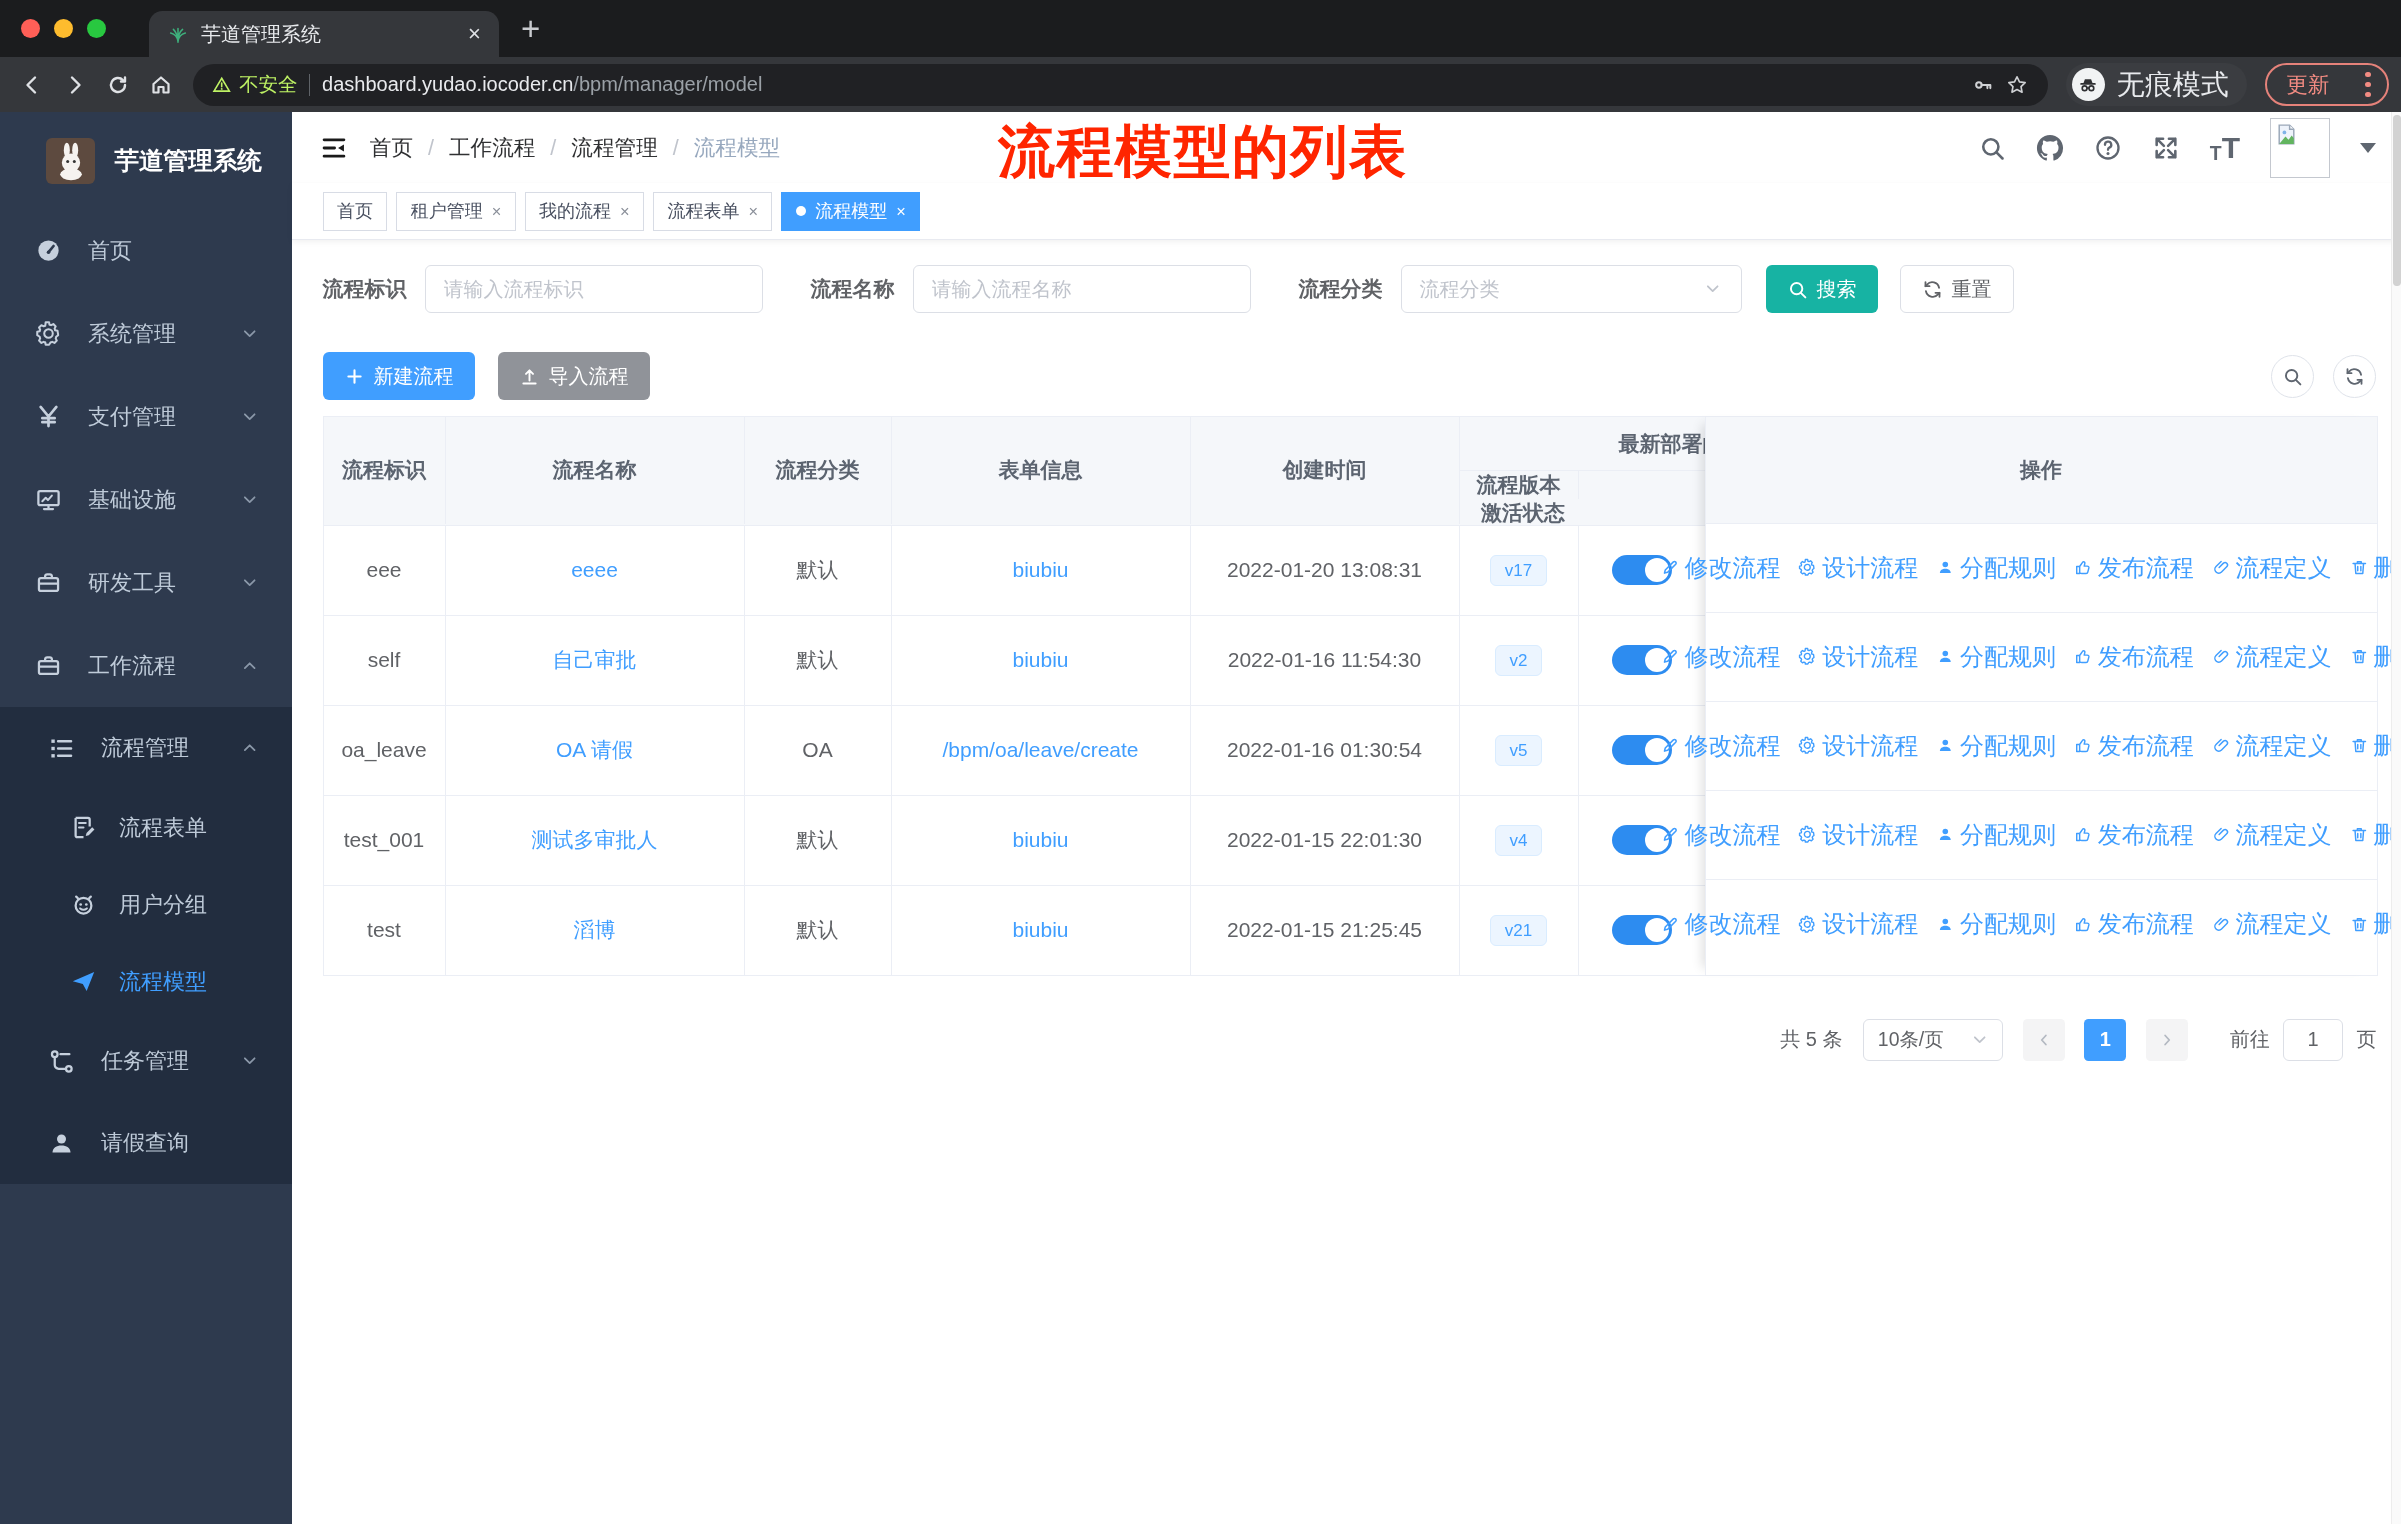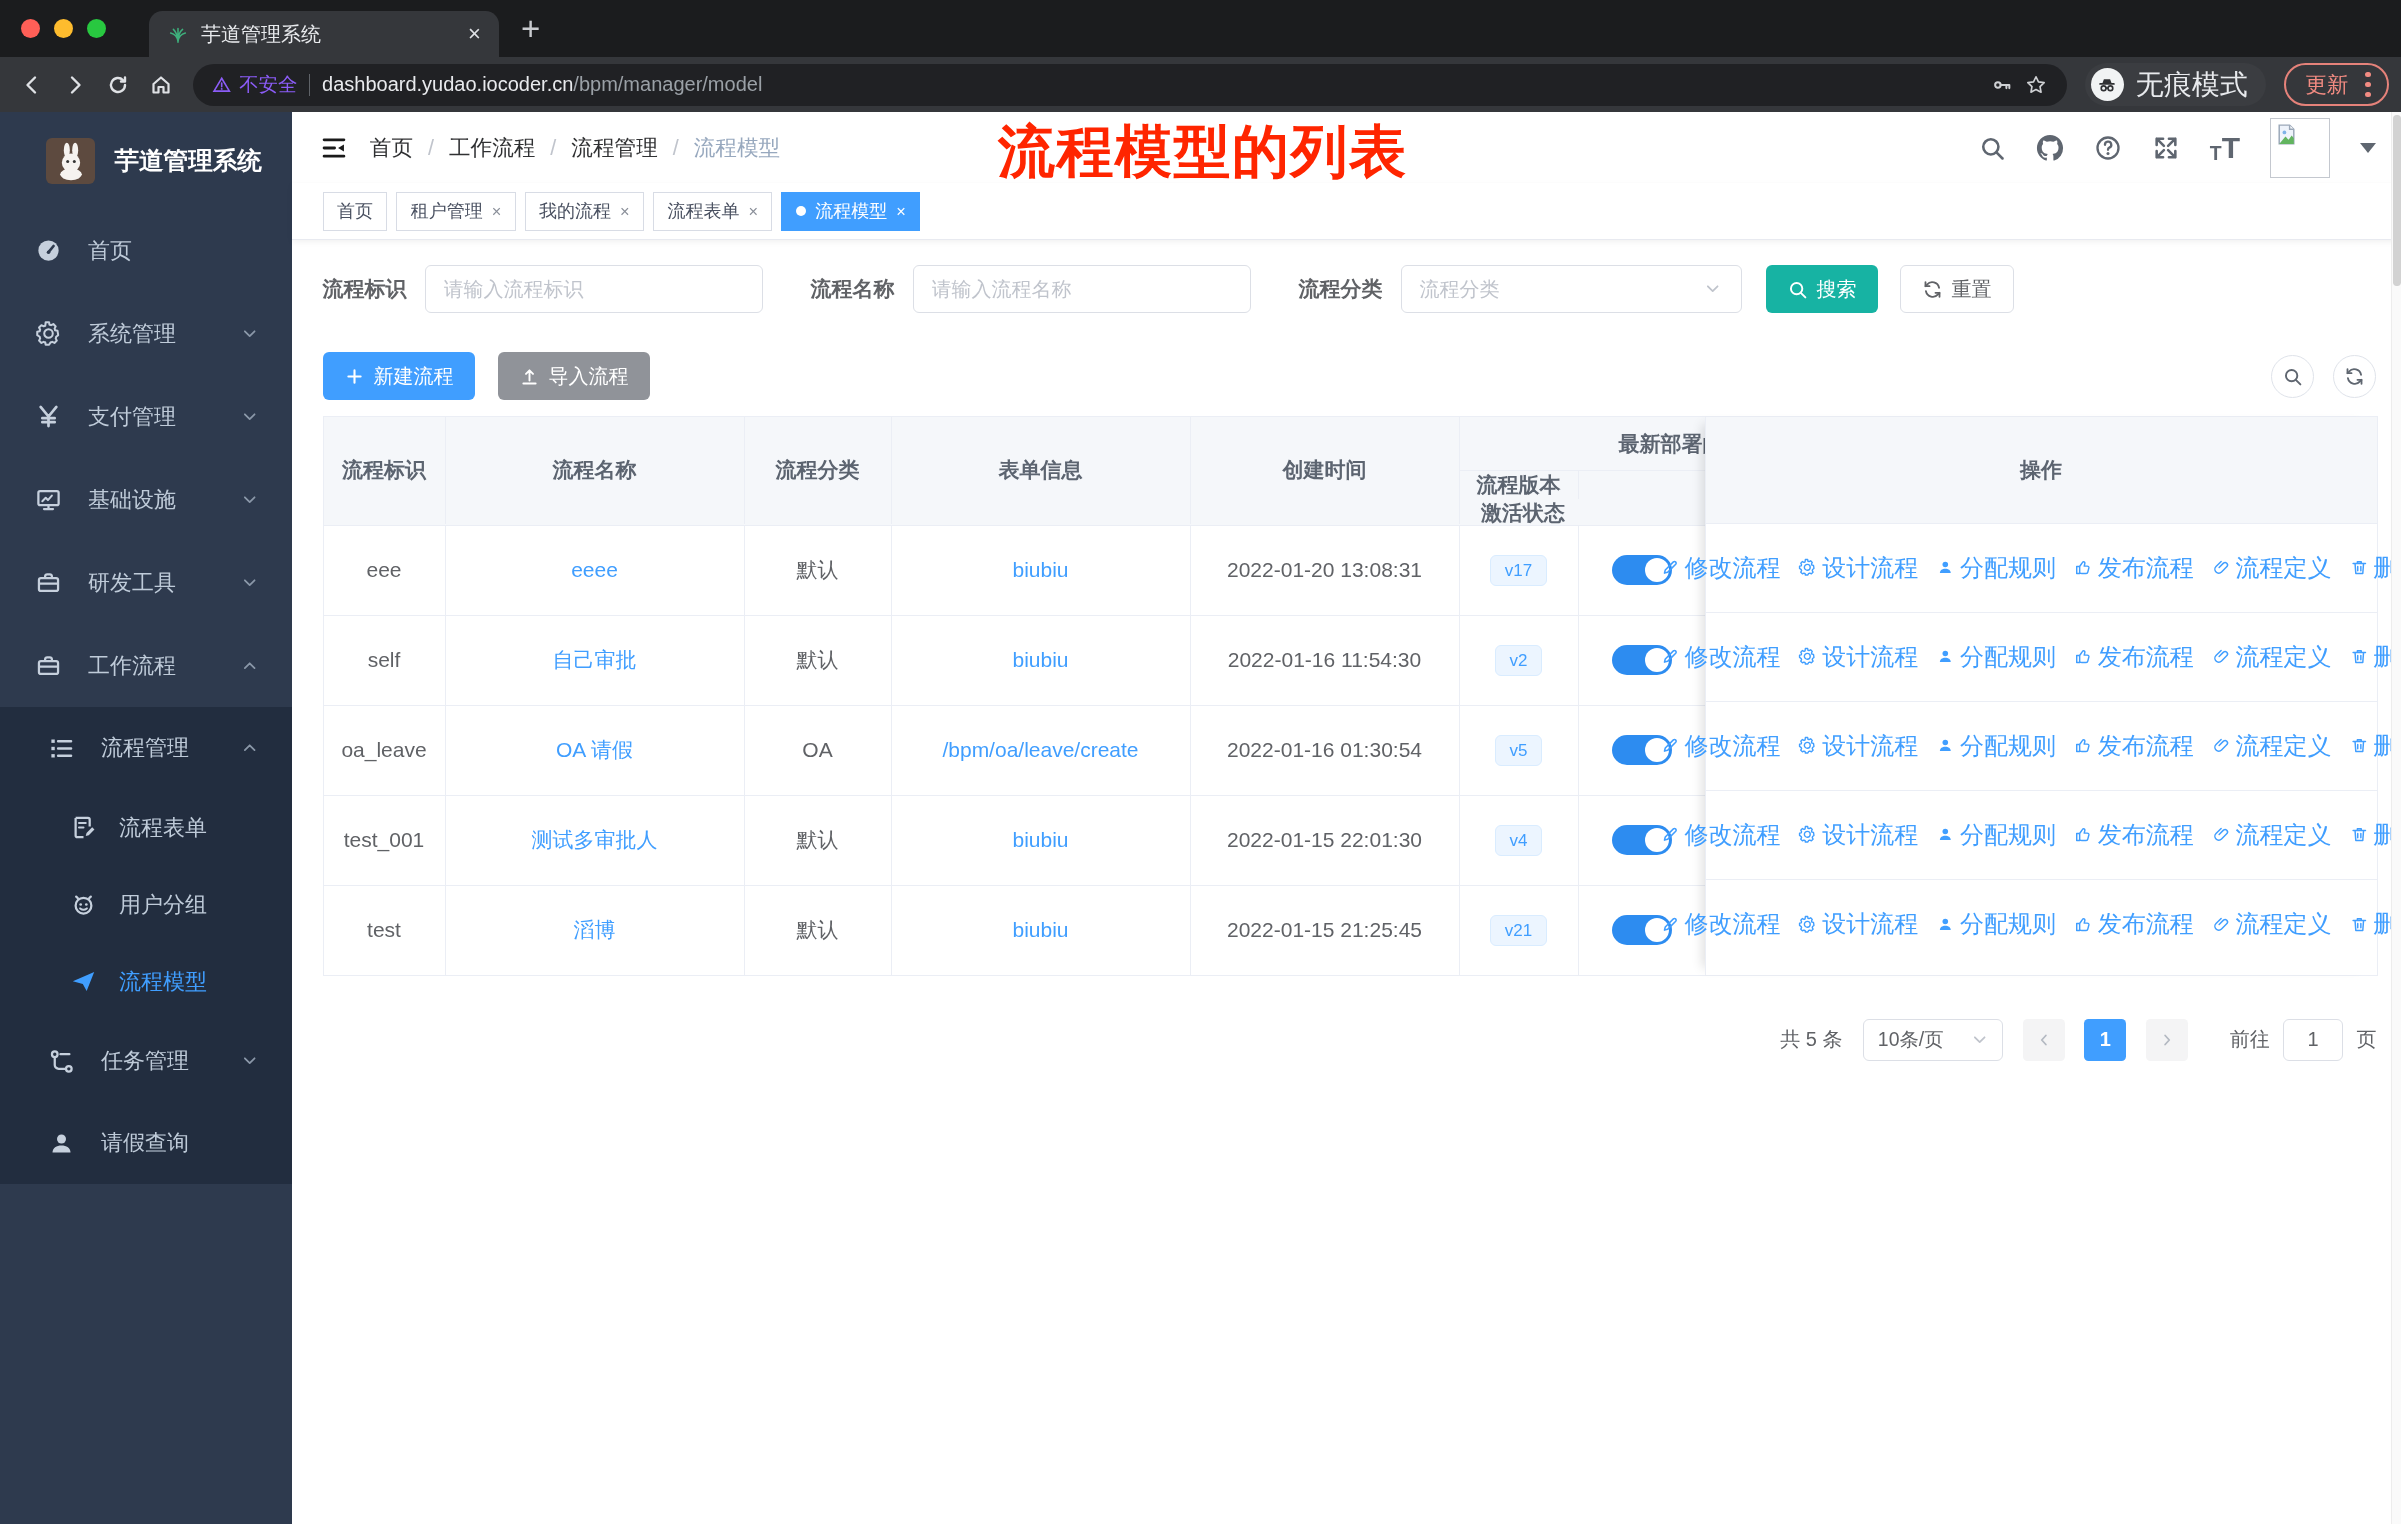--- a/index.html
+++ b/index.html
@@ -14,32 +14,32 @@
   .tab { width:350px; height:46px; background:#35373b; border-radius:13.4px 13.4px 0 0; display:flex; align-items:center; padding:0 18px; gap:12px; margin-left:22px; align-self:flex-end; }
   .favicon { width:22px; height:22px; flex:none; }
   .tab-title { color:#e8eaed; font-size:20px; flex:1; white-space:nowrap; overflow:hidden; }
   .tab-close { color:#dfe1e5; font-size:22px; line-height:1; }
   .newtab { color:#c9cbcf; font-size:33px; font-weight:300; margin-left:22px; line-height:1; }
 
   .toolbar { height:55px; background:#35373b; display:flex; align-items:center; padding:0 12px; gap:3px; }
   .nav-ic { width:40px; height:40px; display:flex; align-items:center; justify-content:center; color:#dfe1e5; flex:none; }
   .nav-ic svg { width:24px; height:24px; }
   .url-pill { flex:1; height:42px; background:#202124; border-radius:21px; display:flex; align-items:center; padding:0 19.4px; margin:0 9px; gap:12px; min-width:0; }
-  .warn-wrap { display:flex; align-items:center; gap:7.4px; color:#8b5cf6; font-size:19.4px; flex:none; }
+  .warn-wrap { display:flex; align-items:center; gap:7.4px; color:#bef264; font-size:19.4px; flex:none; }
   .warn-wrap svg { width:19.4px; height:19.4px; }
   .pill-sep { width:0.7px; height:22px; background:#5f6368; flex:none; }
   .url-text { font-size:20px; color:#9aa0a6; white-space:nowrap; overflow:hidden; flex:1; }
   .url-text .host { color:#e8eaed; }
   .pill-ic { color:#cfd1d4; flex:none; display:flex; }
   .pill-ic svg { width:22px; height:22px; }
   .incog-chip { height:43px; background:#3b3d41; border-radius:22px; display:flex; align-items:center; gap:12px; padding:0 18px 0 6px; flex:none; margin-left:6px; }
   .incog-circ { width:33px; height:33px; border-radius:50%; background:#f1f3f4; display:flex; align-items:center; justify-content:center; color:#2f3033; }
   .incog-circ svg { width:22px; height:22px; }
   .incog-label { color:#e8eaed; font-size:28px; }
-  .update-pill { height:43px; border:2.2px solid #e5827a; border-radius:22px; display:flex; align-items:center; gap:11px; padding:0 10.4px 0 19.4px; margin-left:15px; flex:none; color:#f28b82; }
+  .update-pill { height:43px; border:2.2px solid #e5827a; border-radius:22px; display:flex; align-items:center; gap:30px; padding:0 10.4px 0 19.4px; margin-left:15px; flex:none; color:#f28b82; }
   .update-label { font-size:21.6px; }
   .kebab { display:flex; flex-direction:column; gap:5.2px; padding:0 6px; }
   .kebab i { width:5.2px; height:5.2px; border-radius:50%; background:#f28b82; display:block; }
 
   
   .sidebar { position:absolute; left:0; top:112px; width:292px; bottom:0; background:#2e3a4e; color:#bfcbd9; }
   .logo-row { height:97px; display:flex; align-items:center; padding-left:46px; gap:19.4px; }
   .logo-img { width:49px; height:46px; border-radius:6px; background:#5d4a3f; display:flex; align-items:center; justify-content:center; overflow:hidden; }
   .logo-img svg { width:40px; height:40px; }
   .logo-title { color:#fff; font-size:24.6px; font-weight:700; white-space:nowrap; }

